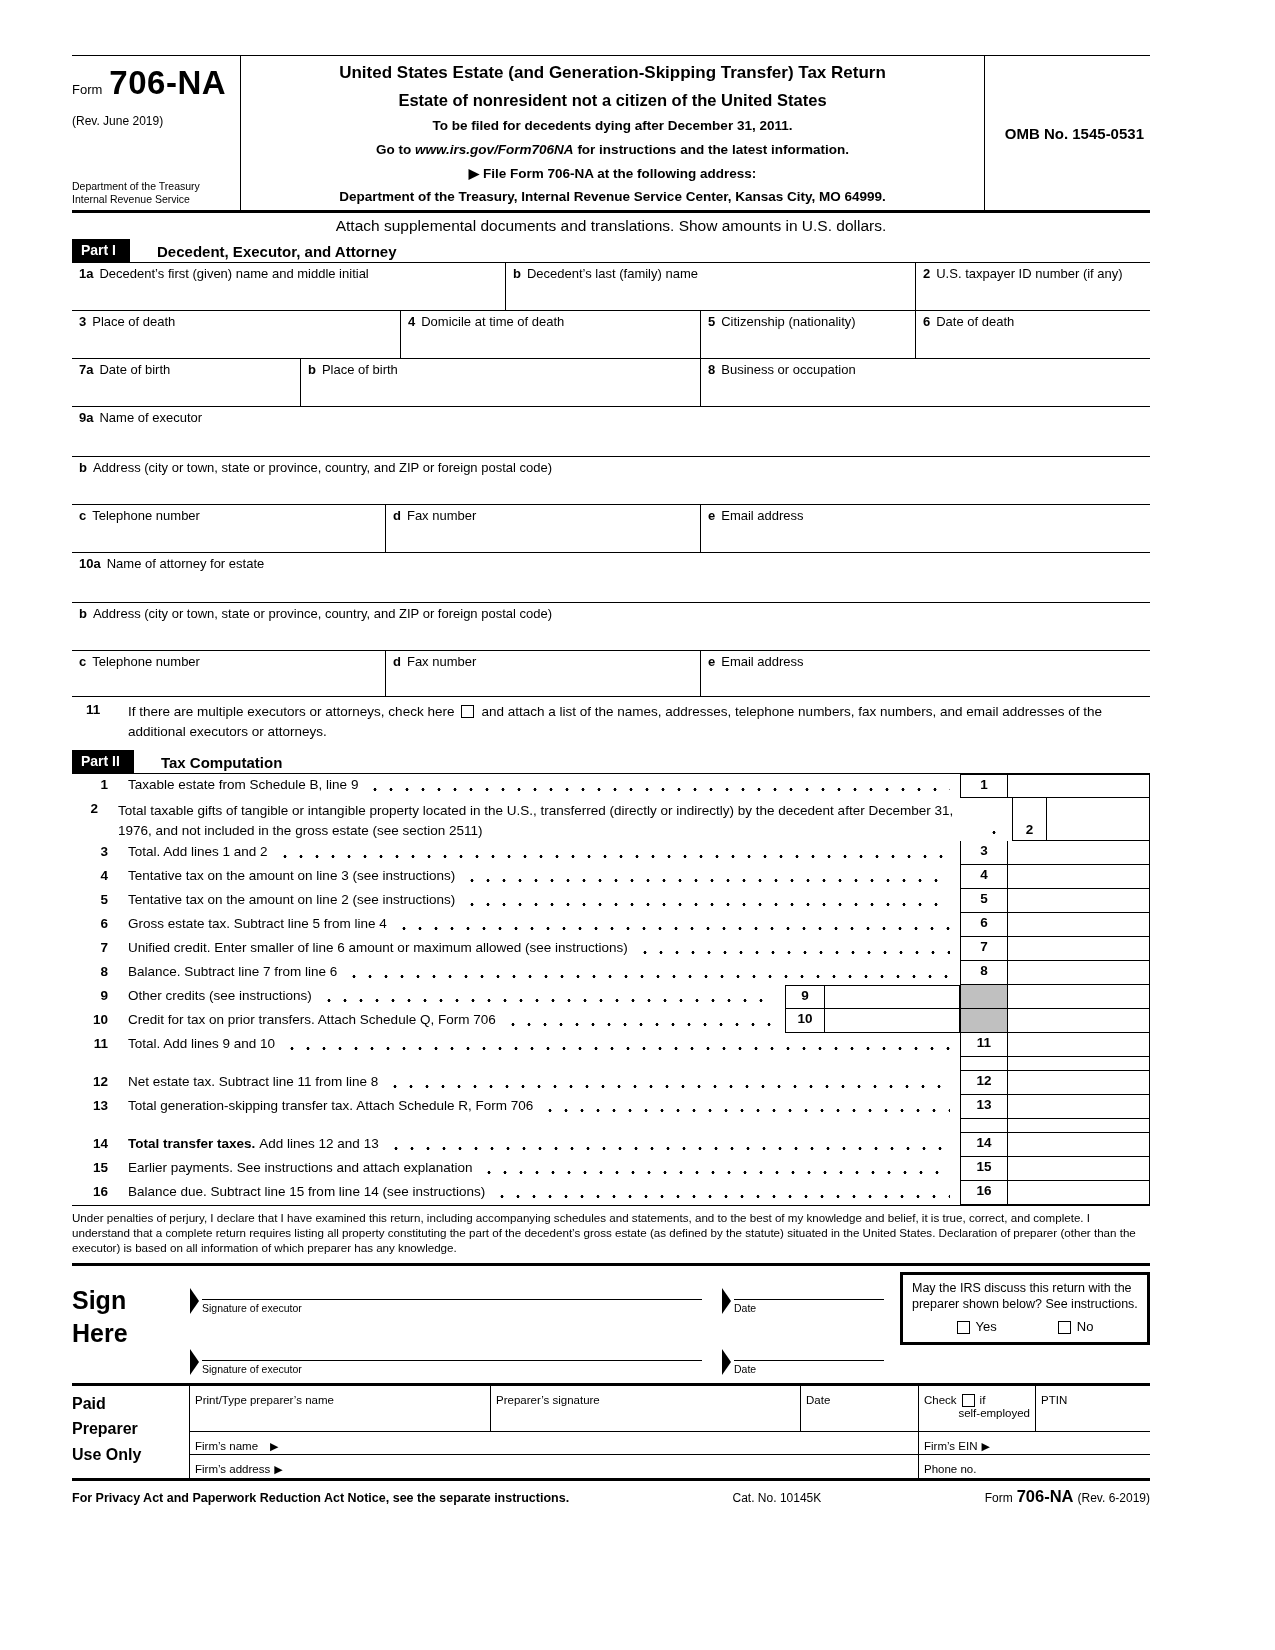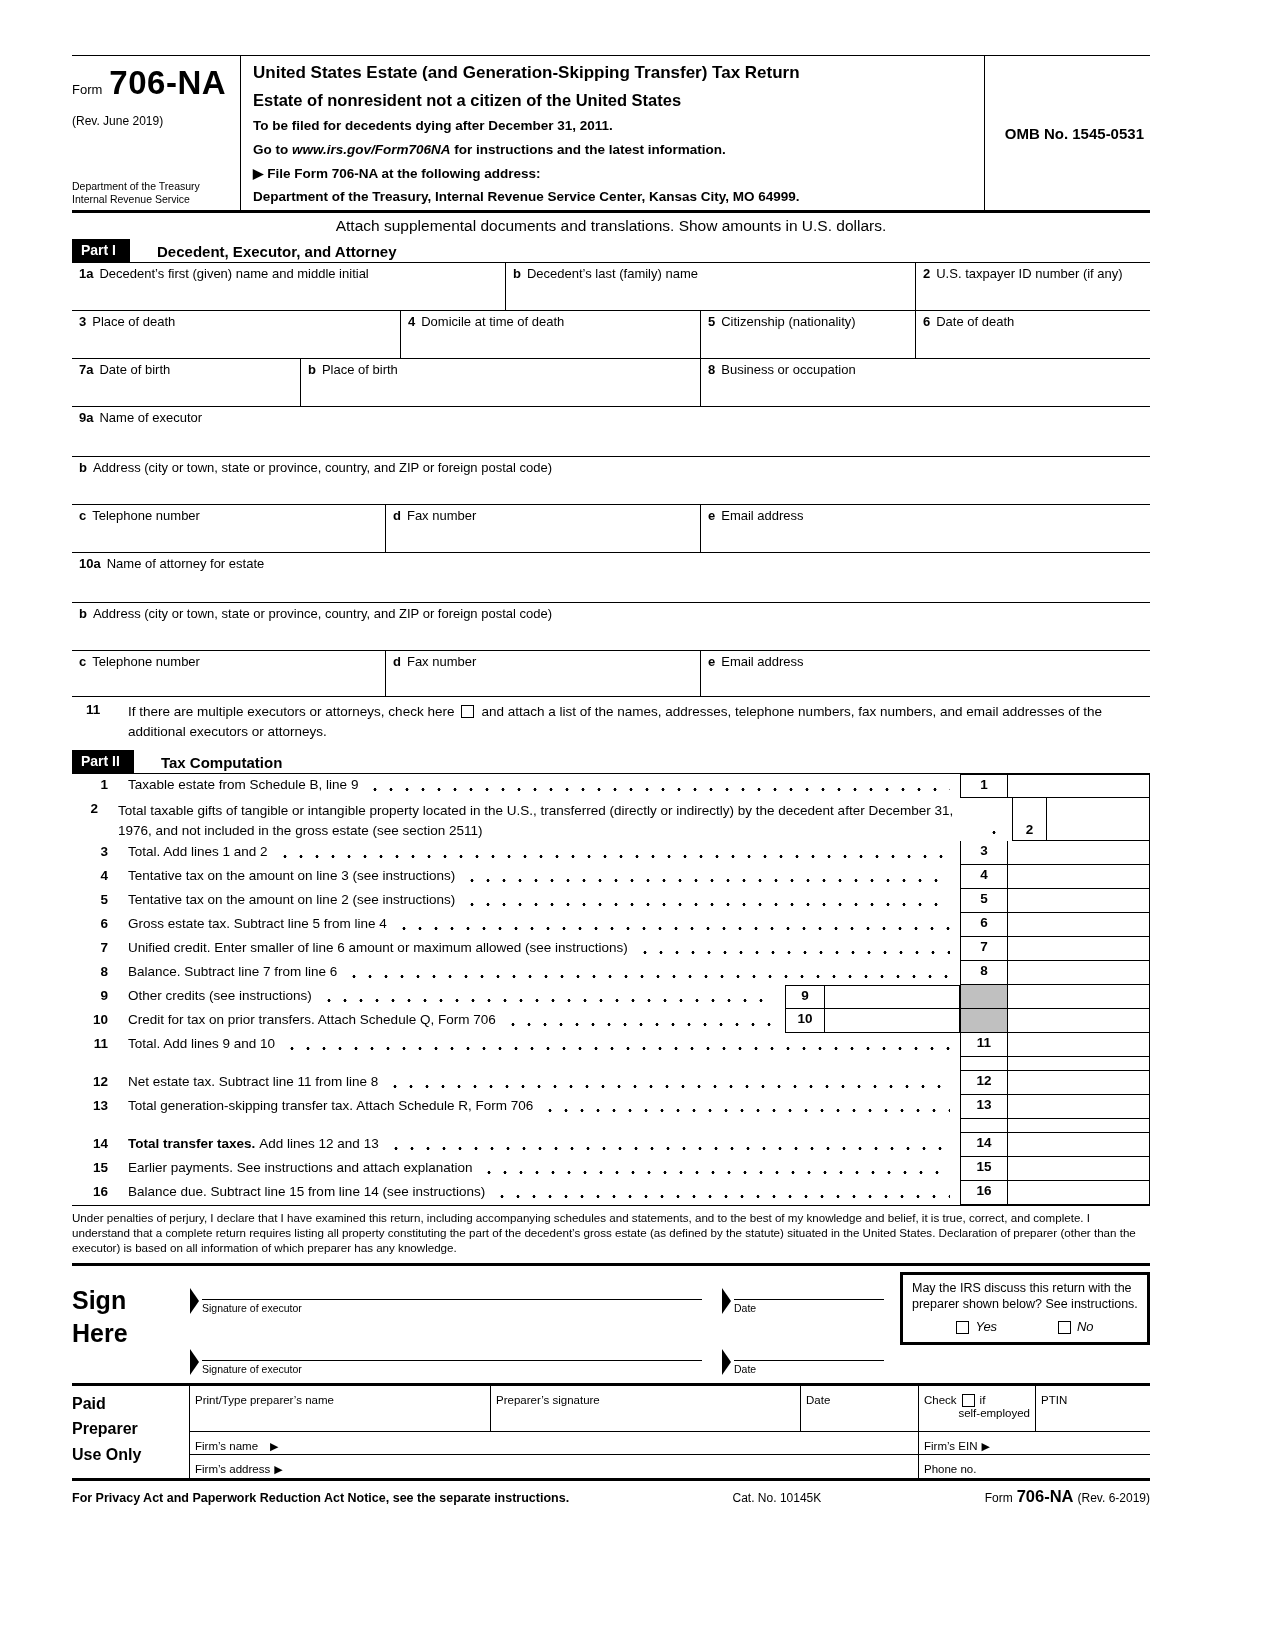--- a/index.html
+++ b/index.html
@@ -8,21 +8,21 @@
   .page { width:1275px; height:1650px; background:#fff; padding:55px 125px 0 72px; position:relative; overflow:hidden; }
 
   
   .hdr { display:flex; border-top:1px solid #000; border-bottom:3px solid #000; min-height:158px; }
   .hdr-left { width:168px; padding:8px 6px 4px 0; display:flex; flex-direction:column; }
   .form-id { display:flex; align-items:baseline; gap:7px; }
   .form-word { font-size:13px; }
   .form-num { font-size:33px; font-weight:bold; letter-spacing:.5px; }
   .rev { font-size:12px; margin-top:12px; }
   .dept { font-size:10.5px; line-height:1.25; margin-top:auto; }
-  .hdr-center { flex:1; border-left:1px solid #000; border-right:1px solid #000; text-align:left;
+  .hdr-center { flex:1; border-left:1px solid #000; border-right:1px solid #000; text-align:center;
                 padding:7px 12px 6px; display:flex; flex-direction:column; justify-content:space-between; }
   .t1 { font-size:17px; font-weight:bold; }
   .t2 { font-size:16.5px; font-weight:bold; }
   .t3 { font-size:13.5px; font-weight:bold; }
   .t3 i { font-style:italic; }
   .hdr-right { width:165px; display:flex; align-items:center; justify-content:flex-end; font-size:15px; padding:0 6px; text-align:center;font-weight:bold; }
 
   .attach { text-align:center; font-size:15.5px; padding:4px 0 4px; }
 
   
@@ -78,21 +78,21 @@
   .sign-big { font-size:25px; font-weight:bold; line-height:1.35; }
   .sig-area { flex:1; display:flex; flex-direction:column; justify-content:space-between; padding:8px 16px 0 0; }
   .sig-row { display:flex; align-items:flex-end; }
   .tri { width:0; height:0; border-top:13px solid transparent; border-bottom:13px solid transparent;
          border-left:9px solid #000; margin-right:3px; flex:0 0 auto; }
   .sig-field { flex:1; margin-right:20px; }
   .sig-field .line, .date-field .line { border-bottom:1px solid #000; height:20px; }
   .sig-field .lbl, .date-field .lbl { font-size:10.5px; padding-top:2px; }
   .date-field { width:150px; }
   .discuss { width:250px; border:3px solid #000; padding:5px 9px 7px; font-size:12.5px; line-height:1.28; align-self:flex-start; }
-  .choices { display:flex; justify-content:space-around; align-items:center; margin-top:7px; padding:0 14px;font-style:italic; }
+  .choices { display:flex; justify-content:space-around; align-items:center; margin-top:7px; padding:0 14px; }
   .choice { display:flex; align-items:center; gap:6px; font-size:13px; }
 
   
   .prep-sec { display:flex; border-top:3px solid #000; border-bottom:3px solid #000; }
   .prep-label { width:118px; border-right:1px solid #000; font-size:16px; font-weight:bold; line-height:1.6; padding:5px 0 4px; }
   .prep-grid { flex:1; display:flex; flex-direction:column; }
   .prow { display:flex; border-bottom:1px solid #000; }
   .prow:last-child { border-bottom:none; }
   .pcell { font-size:11.5px; padding:8px 5px; flex:0 0 auto; }
   .pcell + .pcell { border-left:1px solid #000; }

